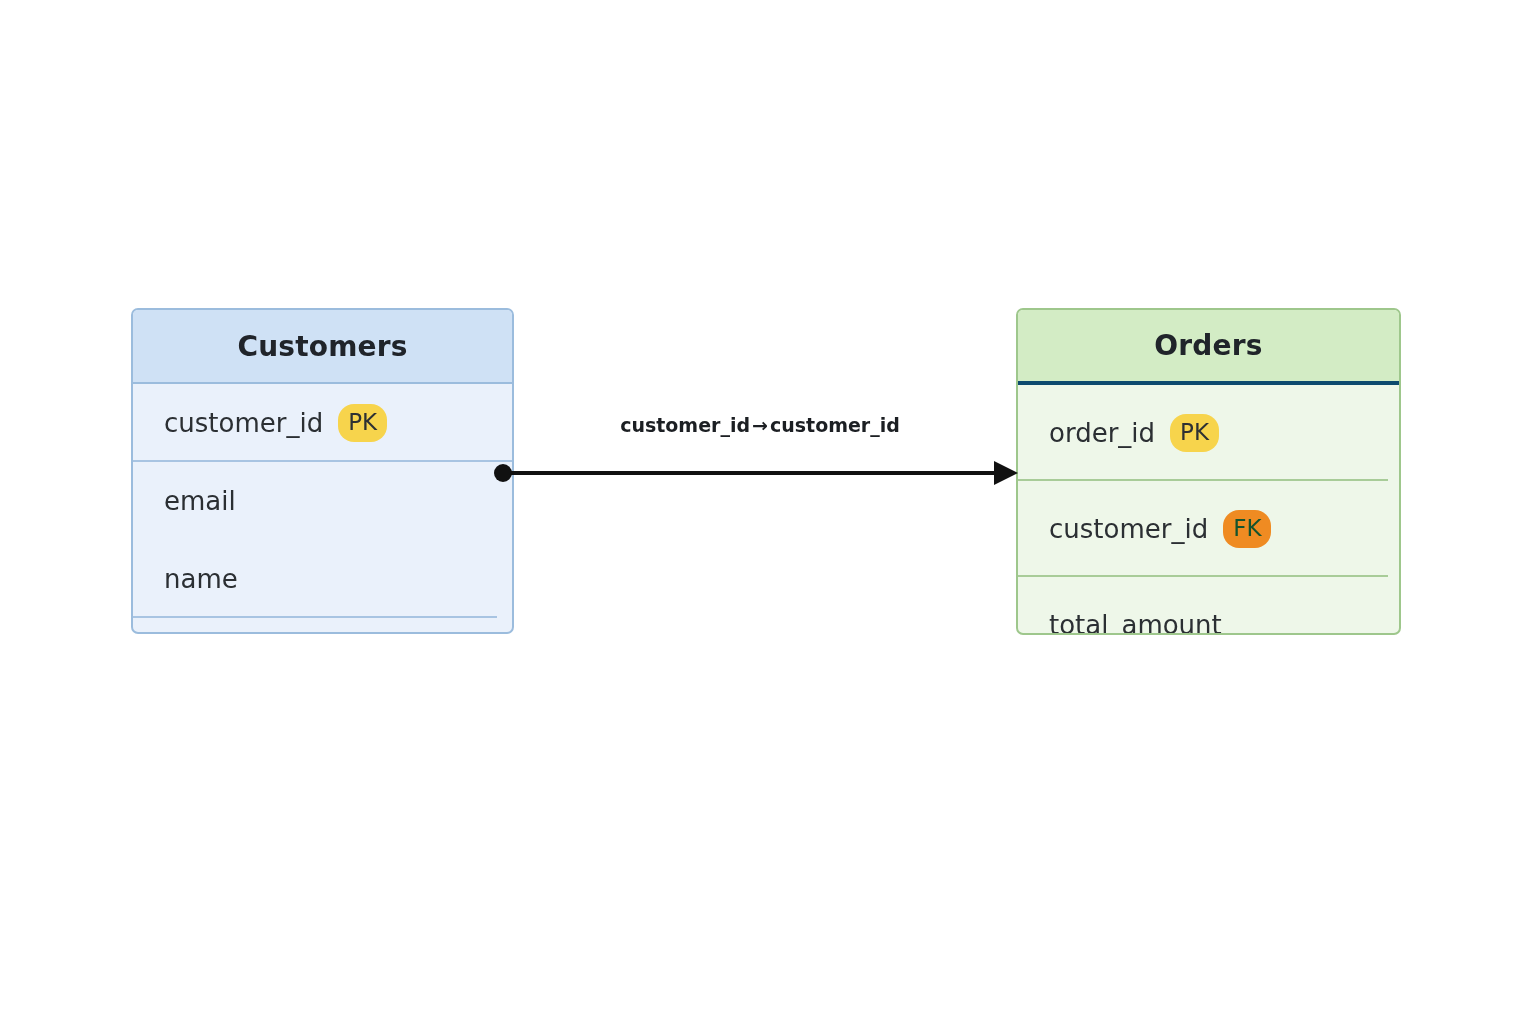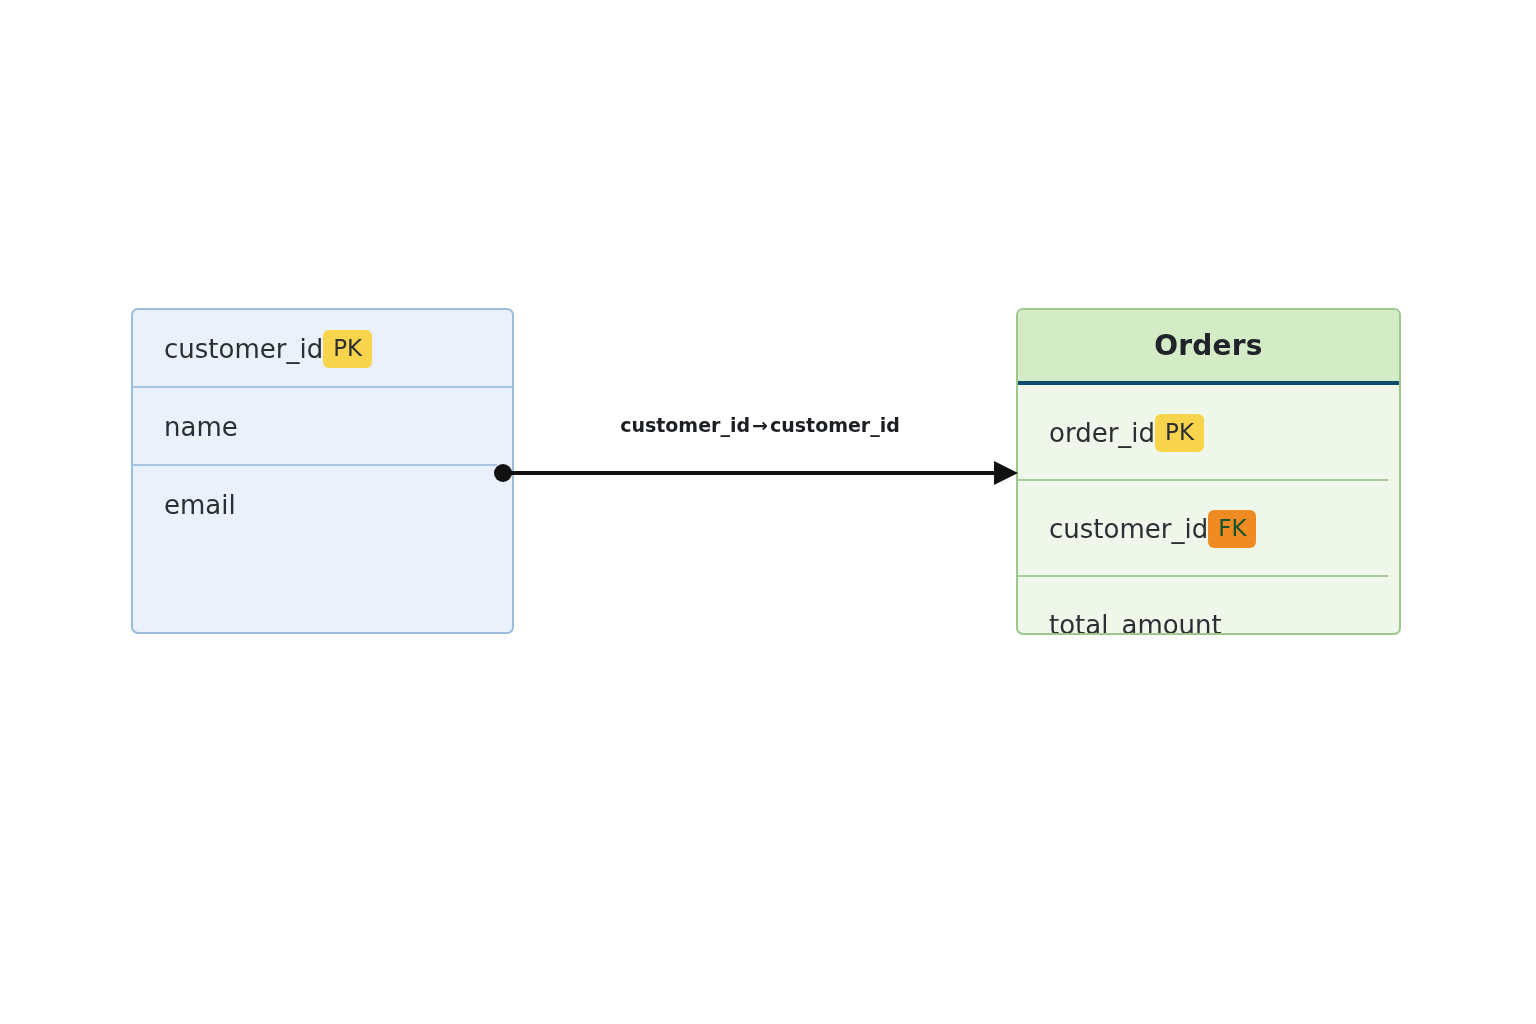--- a/index.html
+++ b/index.html
@@ -58,24 +58,25 @@
     left: 0;
     bottom: 0;
     height: 2px;
   }
   .field-name {
     font-size: 26px;
     color: #2b2f33;
     white-space: nowrap;
   }
   .badge {
+    margin-left: 15px;
     font-size: 23px;
     line-height: 1;
     padding: 7px 10px 8px 10px;
-    border-radius: 6px;
+    border-radius: 16px;
     font-family: "DejaVu Sans", sans-serif;
     white-space: nowrap;
   }
   .badge-pk {
     background: #f7d44c;
     color: #2d3033;
   }
   .badge-fk {
     background: #ef8b22;
     color: #14532d;
@@ -139,35 +140,36 @@
     font-weight: bold;
     padding: 0 2px;
   }
 </style>
 </head>
 <body>
 
 <div id="canvas">
 
   <div class="entity customers">
+    <div class="entity-header">Customers</div>
     <div class="entity-body">
 
       <div class="field-row">
         <span class="field-name">customer_id</span>
         <span class="badge badge-pk">PK</span>
         <span class="sep" style="width:383px"></span>
       </div>
 
       <div class="field-row">
+        <span class="field-name">email</span>
+      </div>
+
+      <div class="field-row">
         <span class="field-name">name</span>
         <span class="sep" style="width:364px"></span>
-      </div>
-
-      <div class="field-row">
-        <span class="field-name">email</span>
       </div>
 
     </div>
   </div>
 
   <div class="entity orders">
     <div class="entity-header">Orders</div>
     <div class="entity-body">
 
       <div class="field-row">

